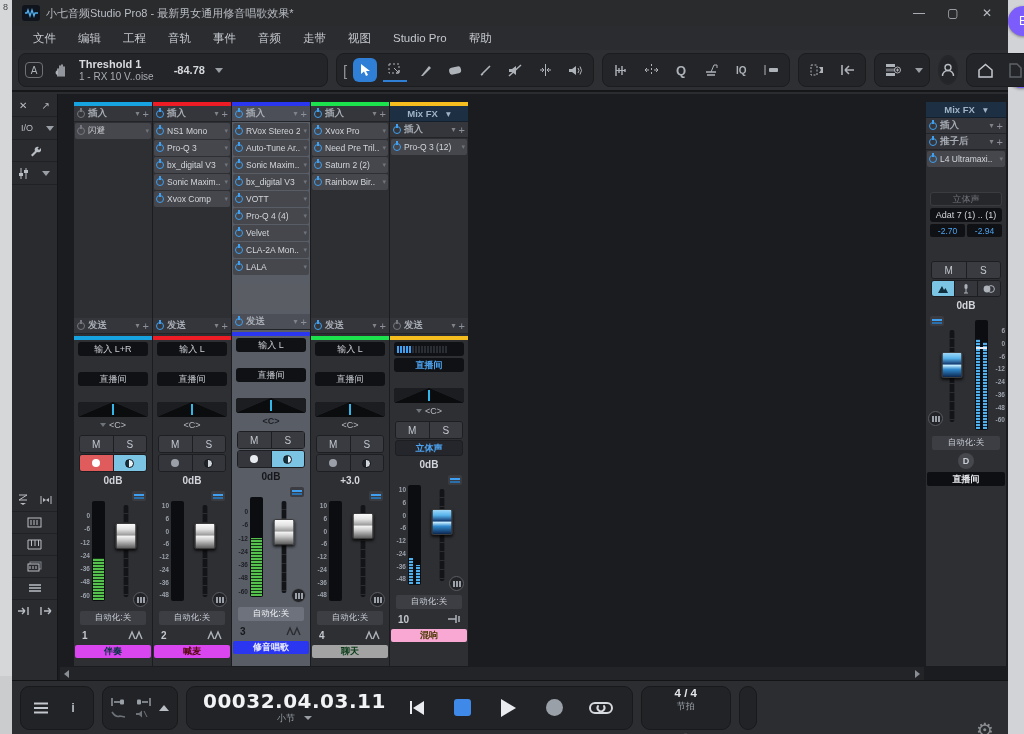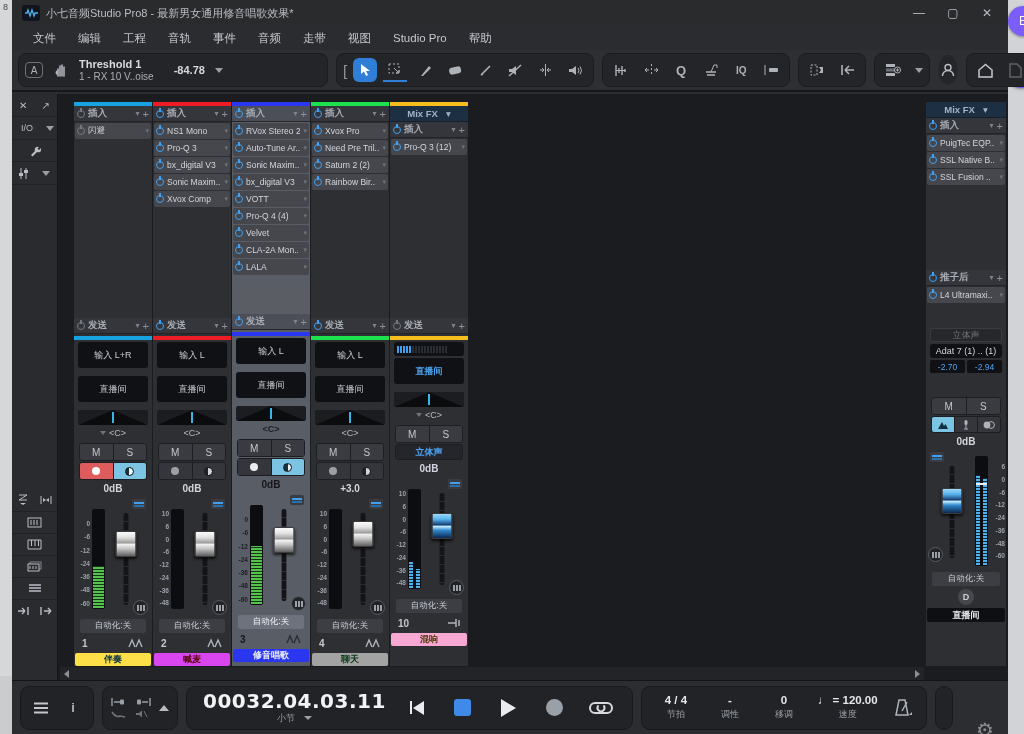--- a/index.html
+++ b/index.html
@@ -82,21 +82,21 @@
   .ins-name { flex:1; font-size:8.5px; color:#d3d6db; white-space:nowrap; overflow:hidden; }
   .ins-dd { color:#6e7publica278; font-size:7px; color:#70747b; }
   .scrollpad { height:26px; margin:2px 1px 0 1px; background:#5a5d64; border-radius:2px; }
   .pwr { width:8px; height:8px; min-width:8px; border:1.5px solid #3f9ff0; border-radius:50%; position:relative; }
   .pwr::before { content:""; position:absolute; left:50%; top:-3px; width:2px; height:4px;
     background:inherit; background:#3f9ff0; transform:translateX(-50%); }
   .pwr.dim { border-color:#74787e; } .pwr.dim::before { background:#74787e; }
   .dim-pwr .pwr { border-color:#74787e; } .dim-pwr .pwr::before { background:#74787e; }
 
   .sends-hdr { margin-top:2px; }
-  .io-chip { height:26px; margin:2px 4px 8px 4px; background:#101114; border-radius:3px;
+  .io-chip { height:14px; margin:2px 4px 16px 4px; background:#101114; border-radius:3px;
     font-size:9px; color:#c9cdd4; display:flex; align-items:center; justify-content:center;
     white-space:nowrap; overflow:hidden; }
   .io-chip.bluetext { color:#4da3f0; font-weight:bold; }
   .meter-chip { height:14px; margin:2px 4px 0 4px; background:#101114; border-radius:3px;
     display:flex; align-items:center; padding:0 3px; gap:1px; }
   .meter-chip i { width:2px; height:7px; background:#2a2d33; }
   .meter-chip i.on { background:#3f9ff0; }
   .pan-box { height:15px; margin:3px 4px 0 4px; background:#0b0c0e; border-radius:3px; position:relative; overflow:hidden; }
   .pan-box::before, .pan-box::after { content:""; position:absolute; top:0; width:50%; height:100%; }
   .pan-box::before { left:0; background:linear-gradient(to bottom right,#1c1d21 49%,#0b0c0e 51%); }
@@ -559,21 +559,21 @@
                 <i></i>
               </div>
           </div>
           <div class="auto-label">自动化:关</div>
           <div class="num-row">
             <span class="num">1</span>
             <svg width="16" height="10" viewBox="0 0 16 10">
                 <path d="M1 9 L4 2 L7 9 M8 9 L11 2 L14 9" stroke="#aeb3ba" stroke-width="1.4" fill="none"></path>
               </svg>
           </div>
-          <div class="name-tag" style="background:#fde047;color:#083246;text-align:right;">伴奏</div>
+          <div class="name-tag" style="background:#d946ef;color:#083246;text-align:right;">伴奏</div>
         </div>
 
         <div class="strip" style="left:93px;">
           <div class="cstripe" style="background:#ee1c24;"></div>
           <div class="panel-hdr">
             <span class="pwr"></span>
             <span class="hname">插入</span>
             <span class="hdd">▾</span>
             <span class="hplus">+</span>
           </div>
@@ -1009,40 +1009,20 @@
         <div class="mixfx-hdr">
           <span>Mix FX</span>
           <span class="hdd">▾</span>
         </div>
         <div class="panel-hdr">
           <span class="pwr"></span>
           <span class="hname">插入</span>
           <span class="hdd">▾</span>
           <span class="hplus">+</span>
         </div>
-        <div class="ins-area" style="height:136px;">
-
-            <div class="ins-item">
-              <span class="pwr"></span>
-              <span class="ins-name">PuigTec EQP..</span>
-              <span class="ins-dd">▾</span>
-            </div>
-
-            <div class="ins-item">
-              <span class="pwr"></span>
-              <span class="ins-name">SSL Native B..</span>
-              <span class="ins-dd">▾</span>
-            </div>
-
-            <div class="ins-item">
-              <span class="pwr"></span>
-              <span class="ins-name">SSL Fusion ..</span>
-              <span class="ins-dd">▾</span>
-            </div>
-          </div>
         <div class="panel-hdr">
           <span class="pwr"></span>
           <span class="hname">推子后</span>
           <span class="hdd">▾</span>
           <span class="hplus">+</span>
         </div>
         <div class="ins-area" style="height:40px;">
 
             <div class="ins-item">
               <span class="pwr"></span>
@@ -1181,21 +1161,21 @@
         <div class="tbtn">
             <span class="rec-dot"></span>
           </div>
         <div class="tbtn">
           <svg width="26" height="18" viewBox="0 0 26 18">
               <path d="M7 4 h12 a5 5 0 0 1 0 10 h-12 a5 5 0 0 1 0-10 Z M10 7 a3.5 3.5 0 1 0 6 0" stroke="#d6d9de" stroke-width="2" fill="none" stroke-linecap="round"></path>
             </svg>
         </div>
       </div>
 
-      <div class="tp-group" style="gap:14px; padding:0 14px;">
+      <div class="tp-group" style="gap:14px; padding:0 14px;flex-direction:column;">
         <div class="param">
           <span class="pv">4 / 4</span>
           <span class="pl">节拍</span>
         </div>
         <div class="param">
           <span class="pv">-</span>
           <span class="pl">调性</span>
         </div>
         <div class="param">
           <span class="pv">0</span>

